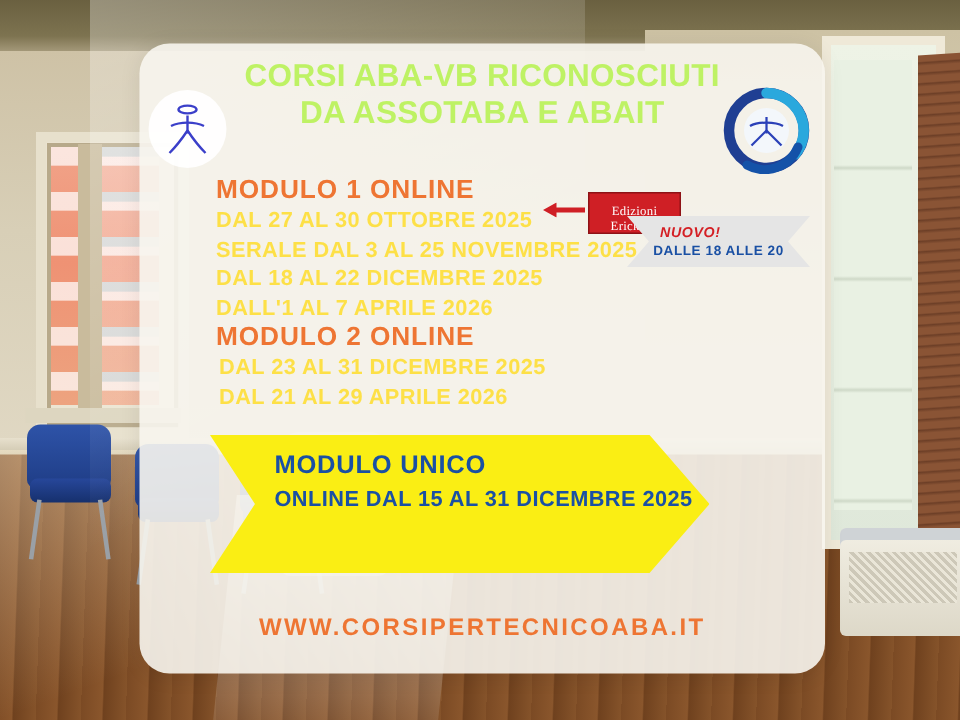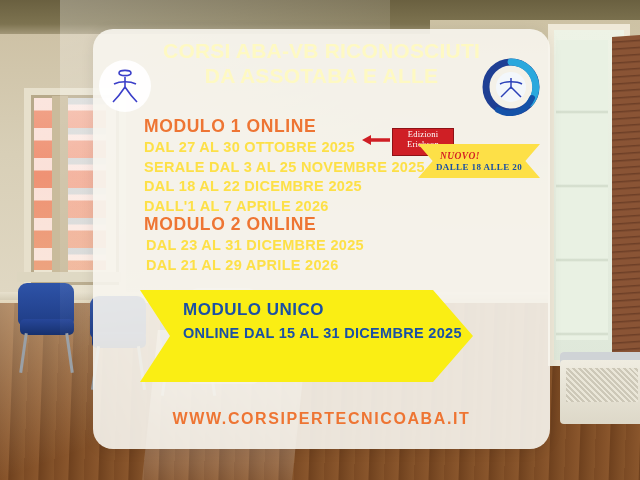--- a/index.html
+++ b/index.html
@@ -73,46 +73,46 @@
     background:rgba(247,245,238,.90);border-radius:20px;
     box-shadow:0 2px 14px rgba(0,0,0,.08);}
 
   
   .logo-left{position:absolute;left:99px;top:60px;width:52px;height:52px;border-radius:50%;
     background:rgba(255,255,255,.92);display:flex;align-items:center;justify-content:center;}
   .logo-right{position:absolute;left:482px;top:58px;width:58px;height:58px;}
 
   
   .headline{position:absolute;left:93px;top:38px;width:457px;text-align:center;
-    color:#fef9c3;font-weight:bold;font-size:21px;line-height:25px;letter-spacing:.2px;}
+    color:#bef264;font-weight:bold;font-size:21px;line-height:25px;letter-spacing:.2px;}
 
   
   .mod-head{position:absolute;color:#ee7533;font-weight:bold;font-size:17.5px;
     letter-spacing:.6px;}
   .mod-lines{position:absolute;color:#fde047;font-weight:bold;font-size:14.5px;
     letter-spacing:.3px;line-height:19.5px;}
   .mod1-head{left:144px;top:116px;}
   .mod1-lines{left:144px;top:138px;}
   .mod2-head{left:144px;top:214px;}
   .mod2-lines{left:146px;top:236px;}
 
   
   .erick-wrap{position:absolute;left:362px;top:128px;width:100px;height:26px;}
   .erick-arrow{position:absolute;left:0;top:7px;width:28px;height:10px;}
   .erick-box{position:absolute;left:30px;top:0;width:60px;height:26px;
     background:#cf1f25;border:1px solid #8e1216;
-    display:flex;flex-direction:column;align-items:center;justify-content:flex-start;
+    display:flex;flex-direction:column;align-items:center;justify-content:flex-end;
     color:#fff;font-family:"Liberation Serif",serif;font-size:8.5px;line-height:10px;
     letter-spacing:.2px;}
 
   
   .nuovo{position:absolute;left:418px;top:144px;width:122px;height:34px;
-    background:#fde047;
+    background:#e5e5e5;
     clip-path:polygon(0% 0%,100% 0%,88% 50%,100% 100%,0% 100%,12% 50%);
-    display:flex;flex-direction:column;align-items:center;justify-content:center;font-family:Liberation Serif, serif;}
+    display:flex;flex-direction:column;align-items:center;justify-content:center;}
   .nuovo .t1{color:#d41f24;font-style:italic;font-weight:bold;font-size:9.5px;
     letter-spacing:.4px;align-self:flex-start;margin-left:22px;}
   .nuovo .t2{color:#1a50a4;font-weight:bold;font-size:9px;letter-spacing:.4px;margin-top:1px;text-align:center;}
 
   
   .unico{position:absolute;left:140px;top:290px;width:333px;height:92px;
     background:#faee14;
     clip-path:polygon(0% 0%,88% 0%,100% 50%,88% 100%,0% 100%,9% 50%);}
   .unico-inner{position:absolute;left:183px;top:300px;width:280px;color:#1a50a4;}
   .unico-title{font-weight:bold;font-size:17px;letter-spacing:.5px;}
@@ -191,21 +191,21 @@
       <circle cx="29" cy="29" r="15" fill="#f3f7fb"></circle>
       <path d="M18 26 C23 23,35 23,40 26" fill="none" stroke="#2b41b8" stroke-width="1.5"></path>
       <path d="M29 20 L29 31" stroke="#2b41b8" stroke-width="1.5"></path>
       <path d="M29 29 C25 33,22 36,19 39" fill="none" stroke="#2b41b8" stroke-width="1.5"></path>
       <path d="M29 29 C33 33,36 36,39 39" fill="none" stroke="#2b41b8" stroke-width="1.5"></path>
     </svg>
   </div>
 
   <div class="headline">
     <div>CORSI ABA-VB RICONOSCIUTI</div>
-    <div>DA ASSOTABA E ALLE</div>
+    <div>DA ASSOTABA E ABAIT</div>
   </div>
 
   <div class="mod-head mod1-head">MODULO 1 ONLINE</div>
   <div class="mod-lines mod1-lines">
     <div>DAL 27 AL 30 OTTOBRE 2025</div>
     <div>SERALE DAL 3 AL 25 NOVEMBRE 2025</div>
     <div>DAL 18 AL 22 DICEMBRE 2025</div>
     <div>DALL'1 AL 7 APRILE 2026</div>
   </div>
 

